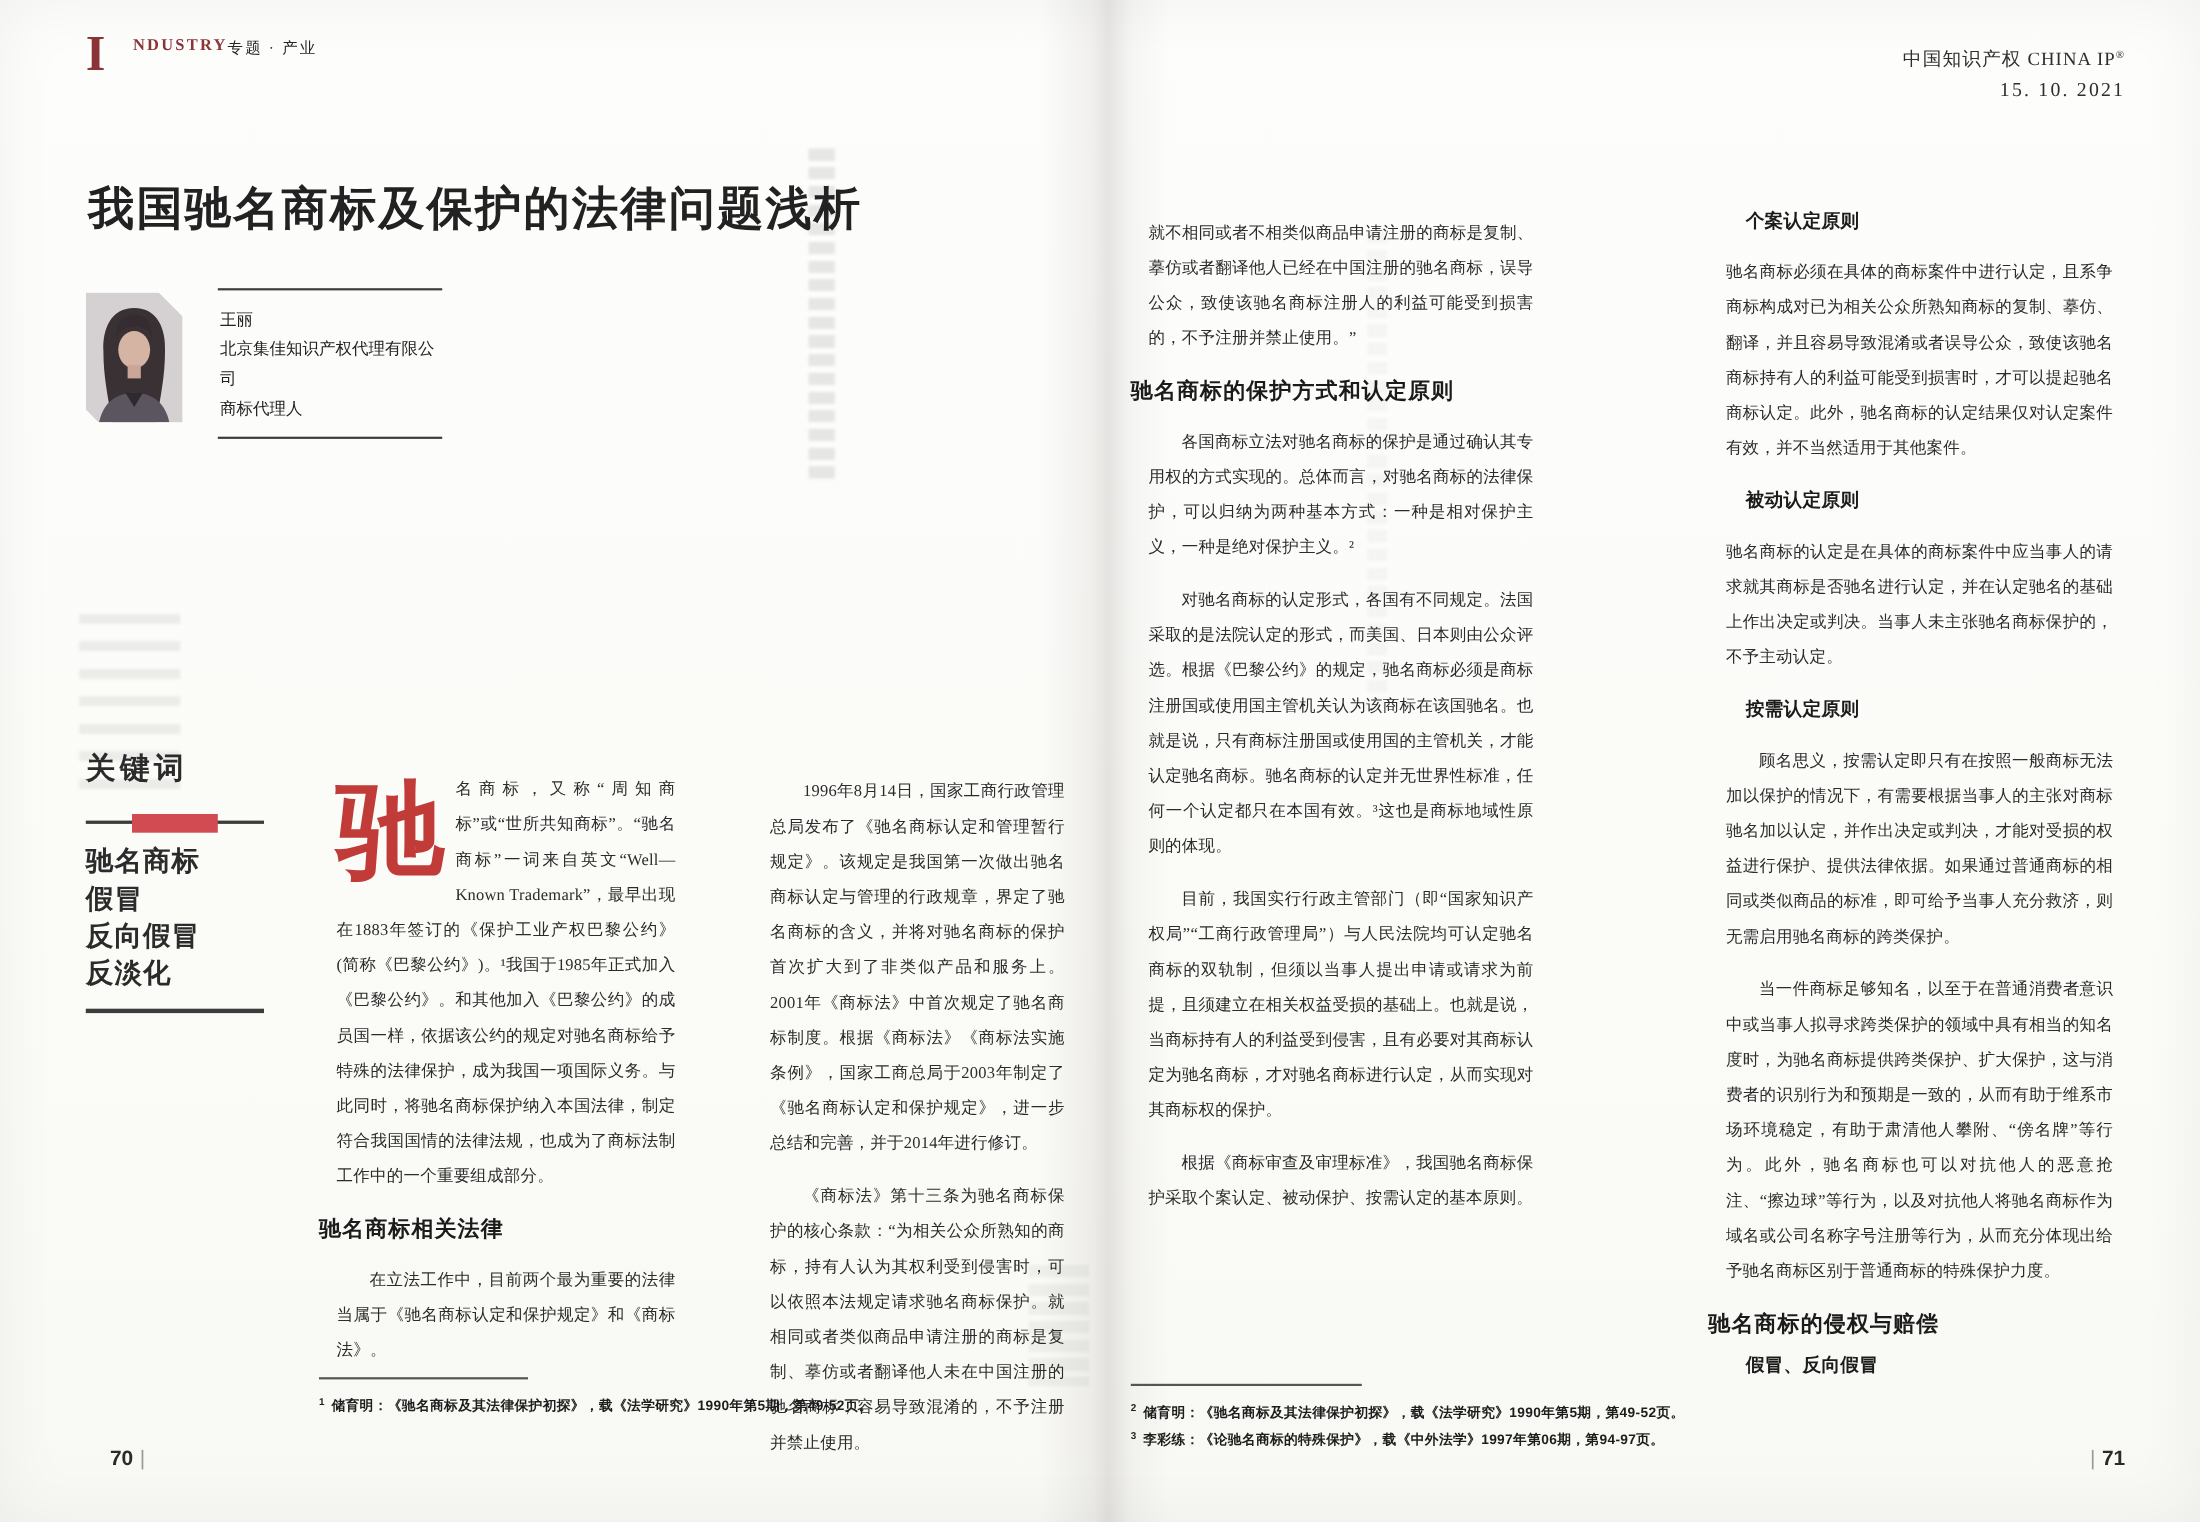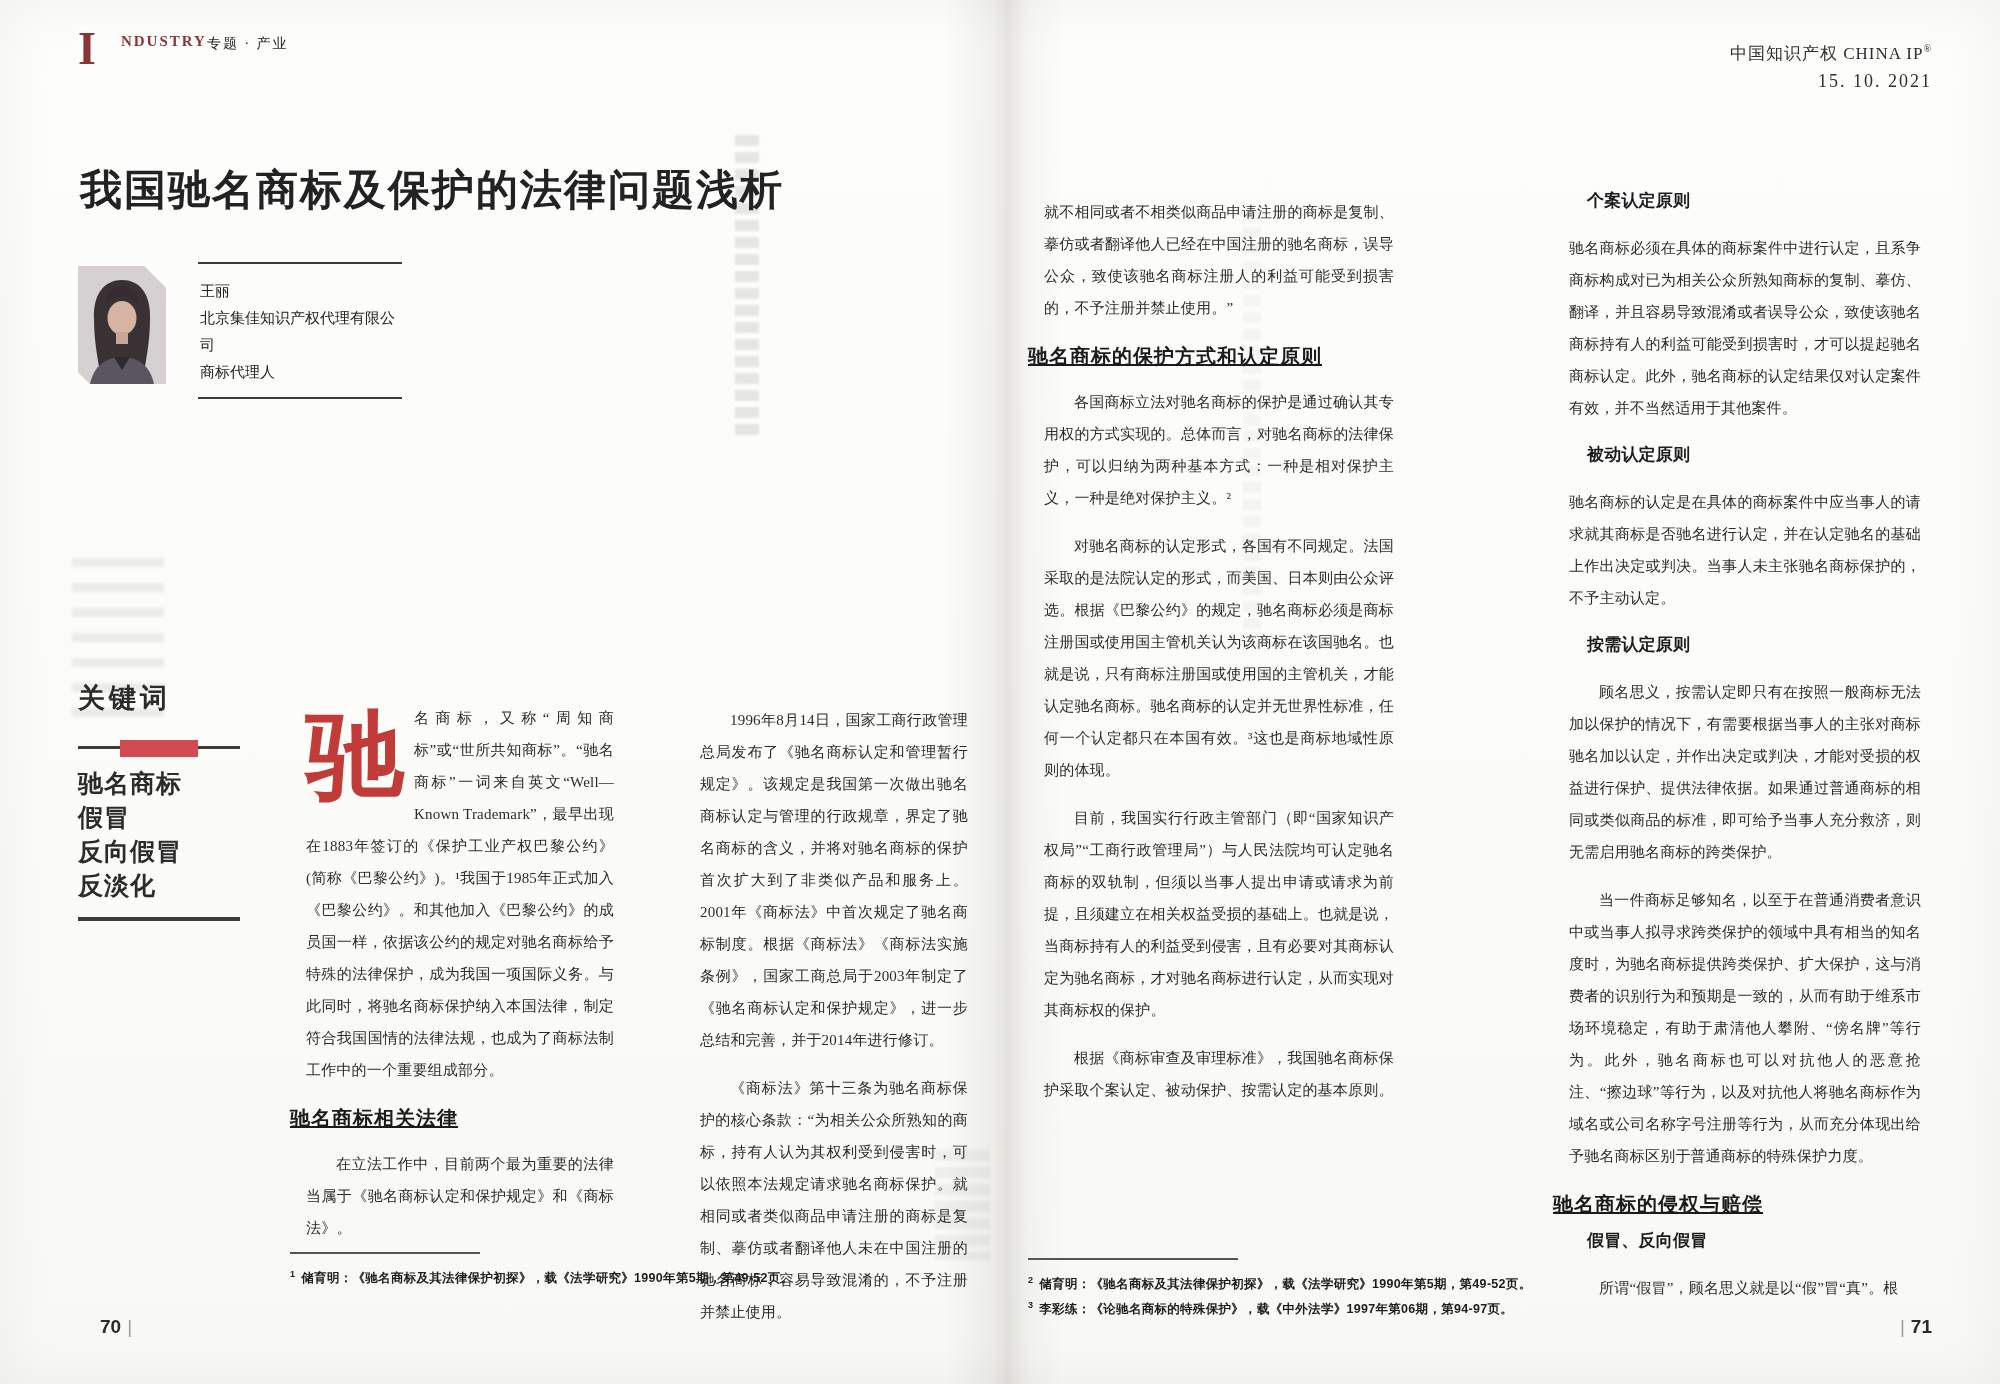--- a/index.html
+++ b/index.html
@@ -67,21 +67,21 @@
   .kw-bar{position:relative;height:17px;margin-top:24px;}
   .kw-bar .line{position:absolute;top:6px;left:0;right:0;height:3px;background:var(--rule);}
   .kw-bar .red{position:absolute;top:0;left:50%;transform:translateX(-50%);width:78px;height:17px;background:var(--keyword-red);}
   .kw-list{margin-top:10px;font-size:25px;line-height:34px;letter-spacing:1px;}
   .kw-bottom{height:4px;background:var(--rule);margin-top:14px;}
 
   
   .bt{font-size:15px;line-height:32px;text-align:justify;letter-spacing:0.2px;}
   .bt p{margin:16px;}
   .indent{text-indent:2em;}
-  .sec-h{font-family:"Liberation Sans",sans-serif;font-weight:bold;font-size:20px;color:#1b1b1b;letter-spacing:1px;margin:18px 0 8px 0;line-height:28px;text-decoration:underline;}
+  .sec-h{font-family:"Liberation Sans",sans-serif;font-weight:bold;font-size:20px;color:#1b1b1b;letter-spacing:1px;margin:18px 0 8px 0;line-height:28px;}
   .sub-h{font-family:"Liberation Sans",sans-serif;font-weight:bold;font-size:17px;color:#1b1b1b;margin:6px 0 4px 0;padding-left:2em;line-height:30px;}
   .dropcap{
     float:left;width:98px;height:98px;margin:8px 10px 0 0;
     font-family:"Liberation Serif",serif;font-weight:bold;
     font-size:98px;line-height:92px;color:var(--accent-red);
   }
 
   .col-l1{left:290px;top:686px;width:340px;}
   .col-l2{left:684px;top:688px;width:300px;}
   .col-r1{left:1028px;top:180px;width:382px;}
@@ -209,21 +209,20 @@
   <div class="abs bt col-r2">
     <h3 class="sub-h">个案认定原则</h3>
     <p>驰名商标必须在具体的商标案件中进行认定，且系争商标构成对已为相关公众所熟知商标的复制、摹仿、翻译，并且容易导致混淆或者误导公众，致使该驰名商标持有人的利益可能受到损害时，才可以提起驰名商标认定。此外，驰名商标的认定结果仅对认定案件有效，并不当然适用于其他案件。</p>
     <h3 class="sub-h">被动认定原则</h3>
     <p>驰名商标的认定是在具体的商标案件中应当事人的请求就其商标是否驰名进行认定，并在认定驰名的基础上作出决定或判决。当事人未主张驰名商标保护的，不予主动认定。</p>
     <h3 class="sub-h">按需认定原则</h3>
     <p class="indent">顾名思义，按需认定即只有在按照一般商标无法加以保护的情况下，有需要根据当事人的主张对商标驰名加以认定，并作出决定或判决，才能对受损的权益进行保护、提供法律依据。如果通过普通商标的相同或类似商品的标准，即可给予当事人充分救济，则无需启用驰名商标的跨类保护。</p>
     <p class="indent">当一件商标足够知名，以至于在普通消费者意识中或当事人拟寻求跨类保护的领域中具有相当的知名度时，为驰名商标提供跨类保护、扩大保护，这与消费者的识别行为和预期是一致的，从而有助于维系市场环境稳定，有助于肃清他人攀附、“傍名牌”等行为。此外，驰名商标也可以对抗他人的恶意抢注、“擦边球”等行为，以及对抗他人将驰名商标作为域名或公司名称字号注册等行为，从而充分体现出给予驰名商标区别于普通商标的特殊保护力度。</p>
     <h2 class="sec-h">驰名商标的侵权与赔偿</h2>
     <h3 class="sub-h" style="margin-top:0;">假冒、反向假冒</h3>
-    <p class="indent">所谓“假冒”，顾名思义就是以“假”冒“真”。根</p>
   </div>
 
   <div class="abs fn-rule" style="left:1028px;top:1258px;width:210px;"></div>
   <div class="abs" style="left:1028px;top:1270px;width:760px;">
     <div class="fn">
       <sup>2</sup><span>储育明：《驰名商标及其法律保护初探》，载《法学研究》1990年第5期，第49-52页。</span>
     </div>
     <div class="fn">
       <sup>3</sup><span>李彩练：《论驰名商标的特殊保护》，载《中外法学》1997年第06期，第94-97页。</span>
     </div>

